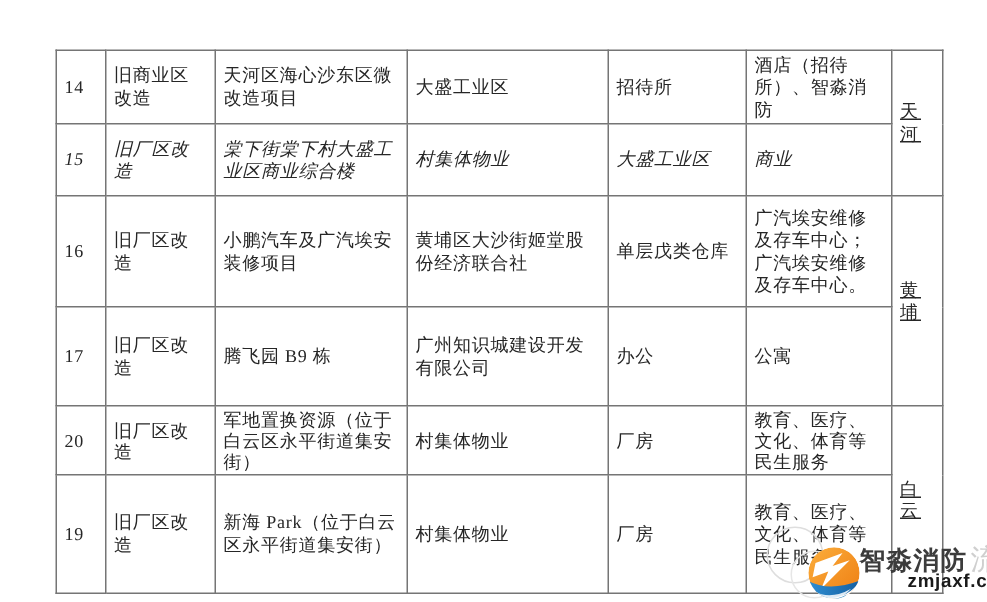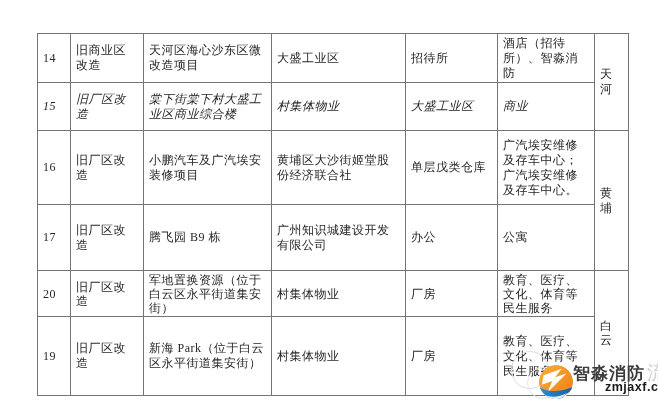--- a/index.html
+++ b/index.html
@@ -16,21 +16,21 @@
   }
   table.doc td{
     border:1px solid #757575;
     padding:1px 5px;
     vertical-align:middle;
     text-align:left;
     word-break:break-all;
     overflow:hidden;
   }
   td.ctr{text-align:center;padding:1px 2px;}
-  td.dist{text-align:center;letter-spacing:2px;padding:1px 2px;}
+  td.dist{text-align:center;letter-spacing:2px;padding:1px 2px;text-decoration:underline;}
   tr.r14{height:49px;}
   tr.r15{height:48px;font-style:italic;}
   tr.r16{height:74px;}
   tr.r17{height:66px;margin-top:32px;}
   tr.r18{height:46px;}
   tr.r18 td{line-height:14px;}
   tr.r19{height:79px;}
   
   .wm{position:absolute;left:505px;top:345px;width:155px;height:58px;pointer-events:none;}
   .wm-circle{position:absolute;border:1px solid #dedede;border-radius:50%;}

